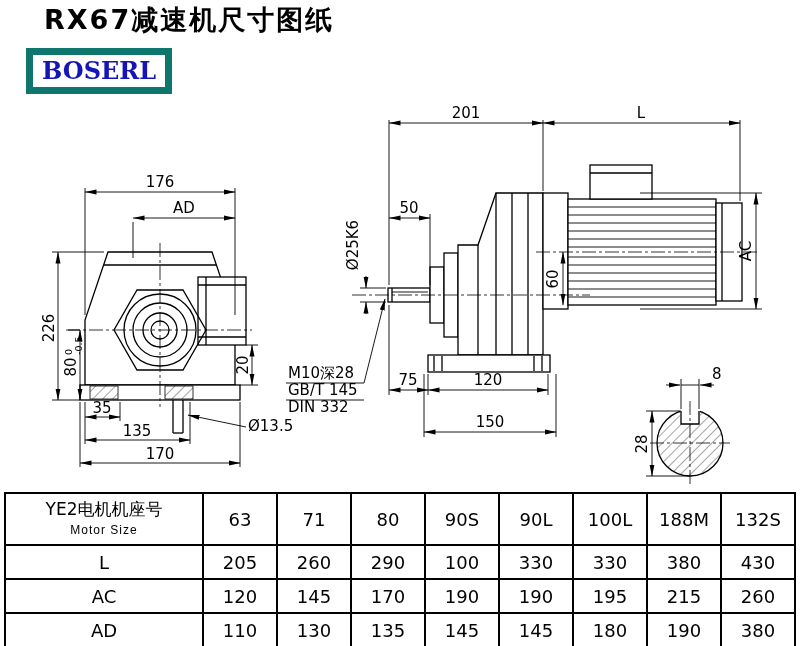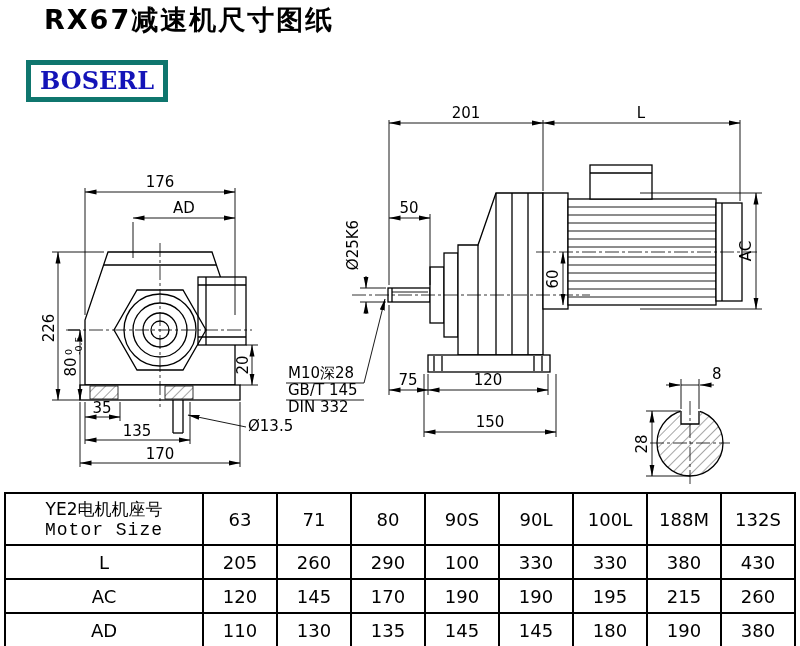--- a/index.html
+++ b/index.html
@@ -5,22 +5,22 @@
   html,body { margin:0; padding:0; }
   body {
     width:800px; height:646px; position:relative; background:#fff;
     font-family:"DejaVu Sans","Liberation Sans",sans-serif; overflow:hidden;
   }
   .title {
     position:absolute; left:44px; top:2px;
     font-size:27px; font-weight:bold; color:#000; letter-spacing:2px; white-space:nowrap;
   }
   .logo {
-    position:absolute; left:26px; top:60px;
-    border:5px solid #0f766e; padding:0 9px; height:32px; line-height:32px;
+    position:absolute; left:26px; top:48px;
+    border:7px solid #0f766e; padding:0 9px; height:32px; line-height:32px;
     font-family:"DejaVu Serif","Liberation Serif",serif; font-weight:bold;
     font-size:24px; color:#1414b8; background:#fff;
   }
   svg.drawing { position:absolute; left:0; top:95px; }
 
   
   .objf { stroke:#000; stroke-width:1.3; fill:#fff; stroke-linejoin:miter; }
   .obj  { stroke:#000; stroke-width:1.3; fill:none; }
   .thin { stroke:#000; stroke-width:0.9; fill:none; }
   .cl   { stroke:#000; stroke-width:0.8; stroke-dasharray:14 3 3 3; fill:none; }
@@ -32,22 +32,22 @@
     border-collapse:collapse; table-layout:fixed; background:#fff;
   }
   .dim-table td, .dim-table th {
     border:2px solid #000; text-align:center; vertical-align:middle;
     font-size:18px; font-weight:normal; color:#000; padding:0;
   }
   .dim-table tr { height:34px; }
   .dim-table tr.head { height:52px; }
   .dim-table .cn { font-size:17px; line-height:21px; }
   .dim-table .mono {
-    font-family:Liberation Mono, monospace;
-    font-size:18px; line-height:20px; letter-spacing:1px;
+    font-family:Liberation Sans, sans-serif;
+    font-size:12px; line-height:20px; letter-spacing:1px;
   }
 </style>
 </head>
 <body>
 
 <div class="title">RX67减速机尺寸图纸</div>
 <div class="logo">
   <span>BOSERL</span>
 </div>
 

